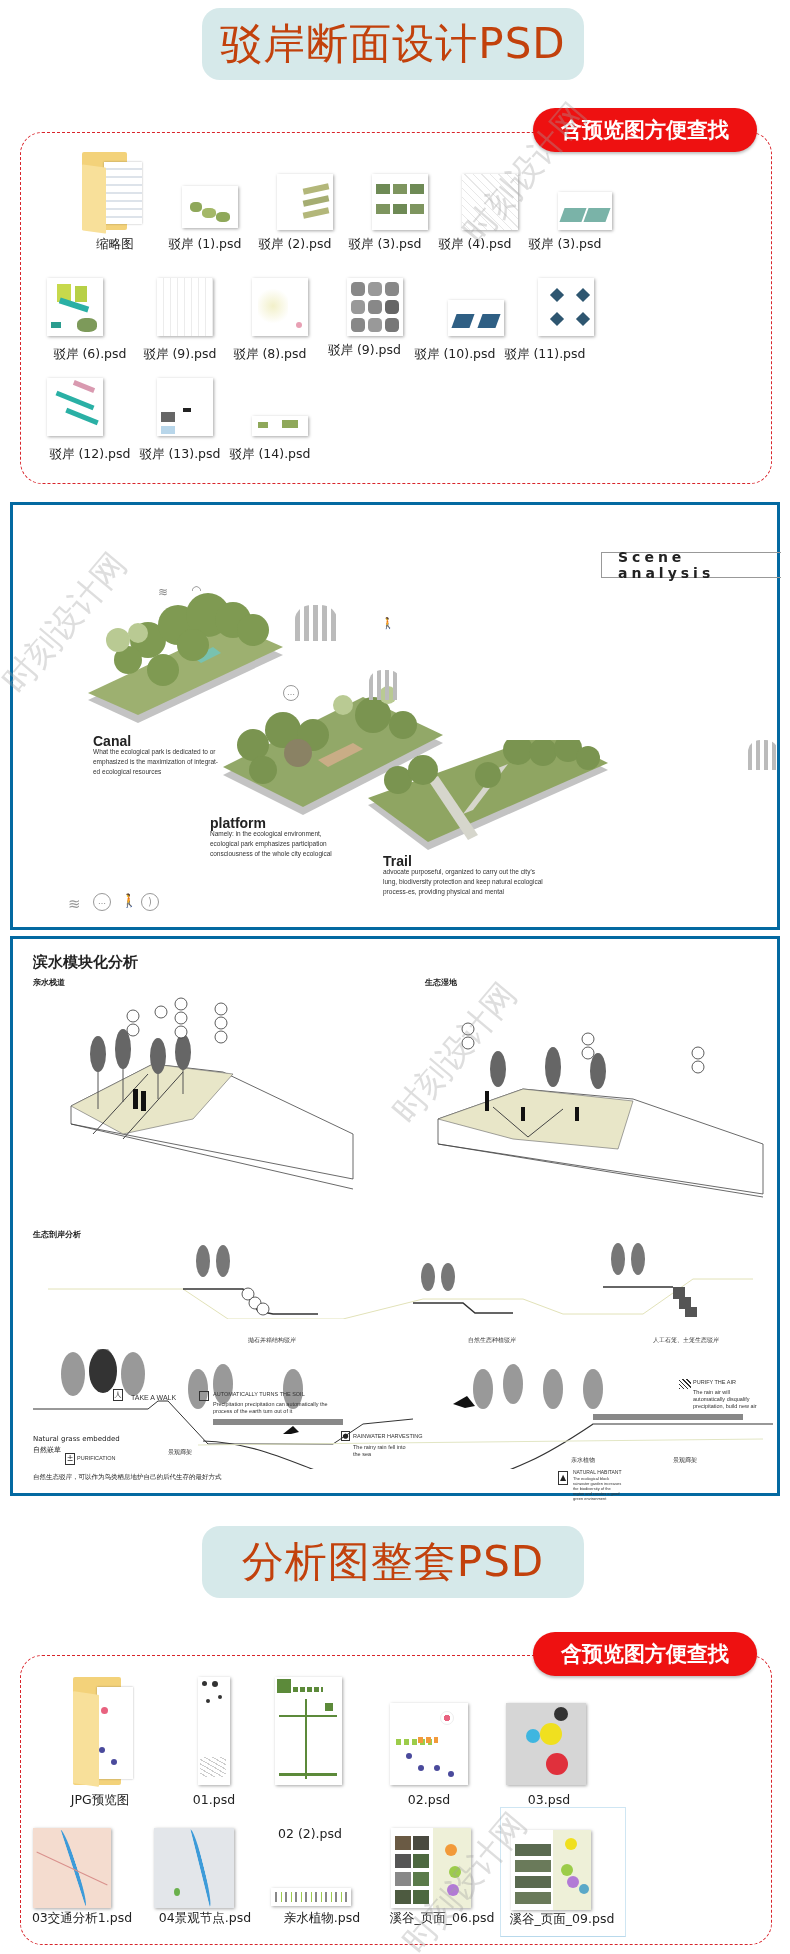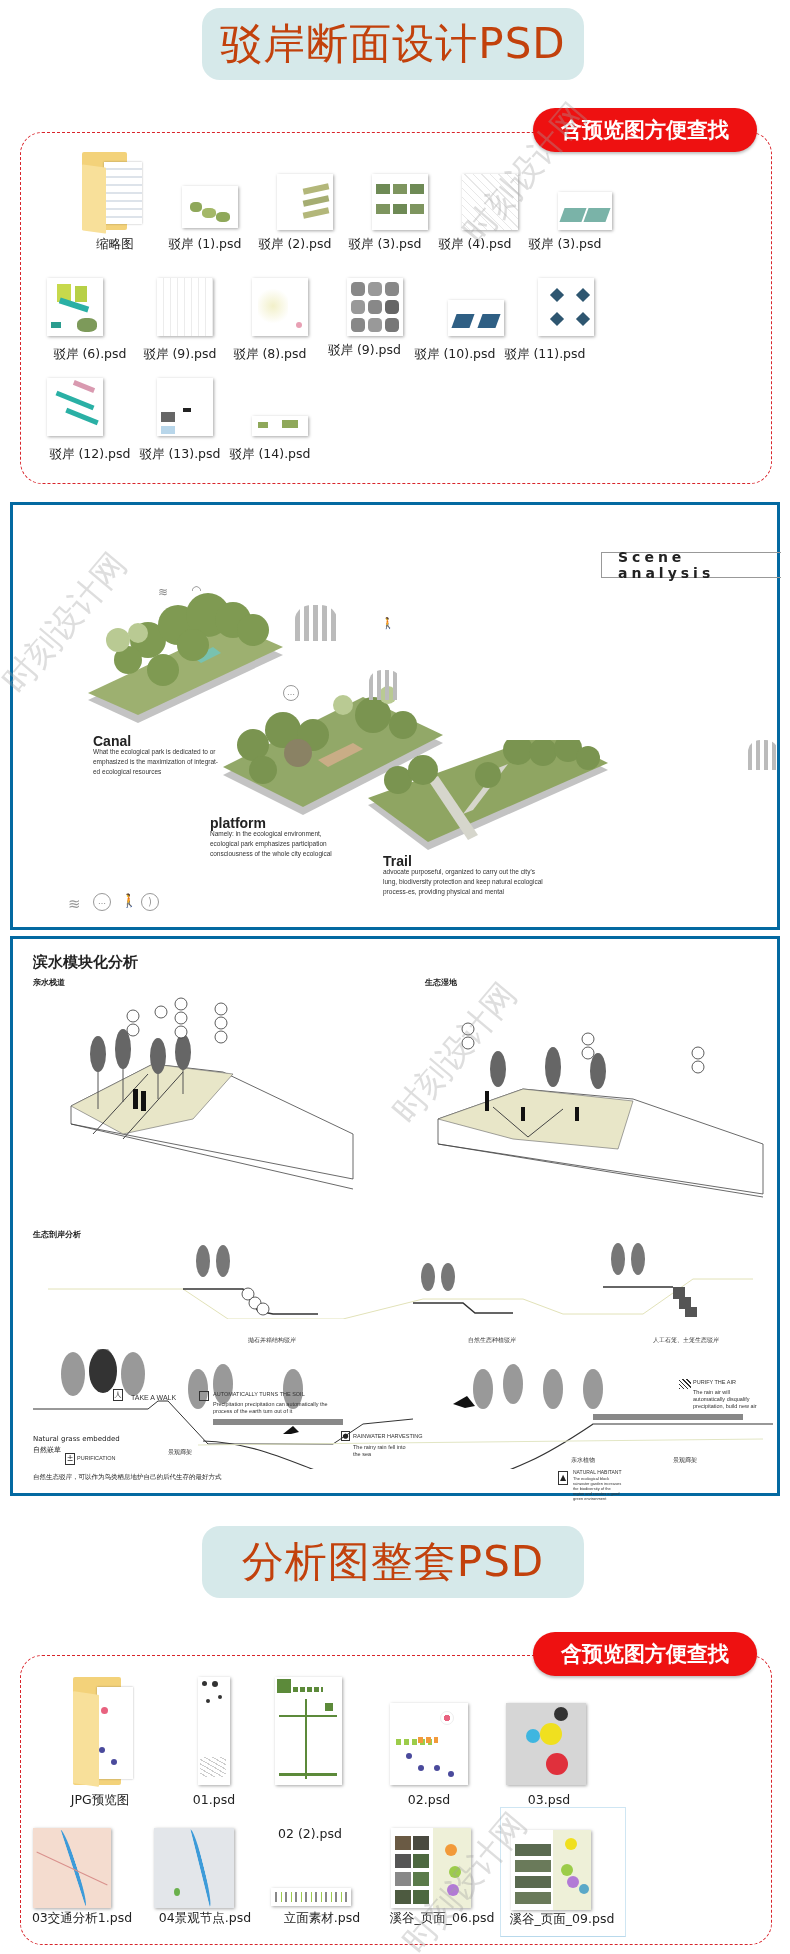--- a/index.html
+++ b/index.html
@@ -504,21 +504,21 @@
     <div class="abs" style="left:42px;top:0px;width:8px;height:80px;border-right:4px solid #3d9bd9;border-radius:50%;transform:rotate(-14deg);"></div>
     <div class="abs" style="left:20px;top:60px;width:6px;height:8px;background:#6ab04c;border-radius:50%;"></div>
   </div>
   <div class="file-label" style="top:88px; left:-8px; width:130px;">04景观节点.psd</div>
 </div>
 
 <div class="abs" style="left:265px; top:1822px; width:130px; height:110px;">
   <div class="thumb" style="left:6px; top:66px; width:80px; height:18px;">
     <div class="abs" style="left:4px;top:4px;width:72px;height:10px;background:repeating-linear-gradient(90deg,#888 0 2px,#fff 2px 6px,#9ccc4a 6px 7px,#fff 7px 10px);"></div>
   </div>
-  <div class="file-label" style="top:88px; left:-8px; width:130px;">立面素材.psd</div>
+  <div class="file-label" style="top:88px; left:-8px; width:130px;">亲水植物.psd</div>
 </div>
 
 <div class="abs" style="left:385px; top:1822px; width:130px; height:110px;">
   <div class="thumb" style="left:6px; top:6px; width:80px; height:80px;">
     <div class="abs" style="left:4px;top:8px;width:16px;height:14px;background:#6a5a44;"></div>
     <div class="abs" style="left:22px;top:8px;width:16px;height:14px;background:#4a4a40;"></div>
     <div class="abs" style="left:4px;top:26px;width:16px;height:14px;background:#555;"></div>
     <div class="abs" style="left:22px;top:26px;width:16px;height:14px;background:#4d6840;"></div>
     <div class="abs" style="left:4px;top:44px;width:16px;height:14px;background:#888;"></div>
     <div class="abs" style="left:22px;top:44px;width:16px;height:14px;background:#5a7a4a;"></div>

